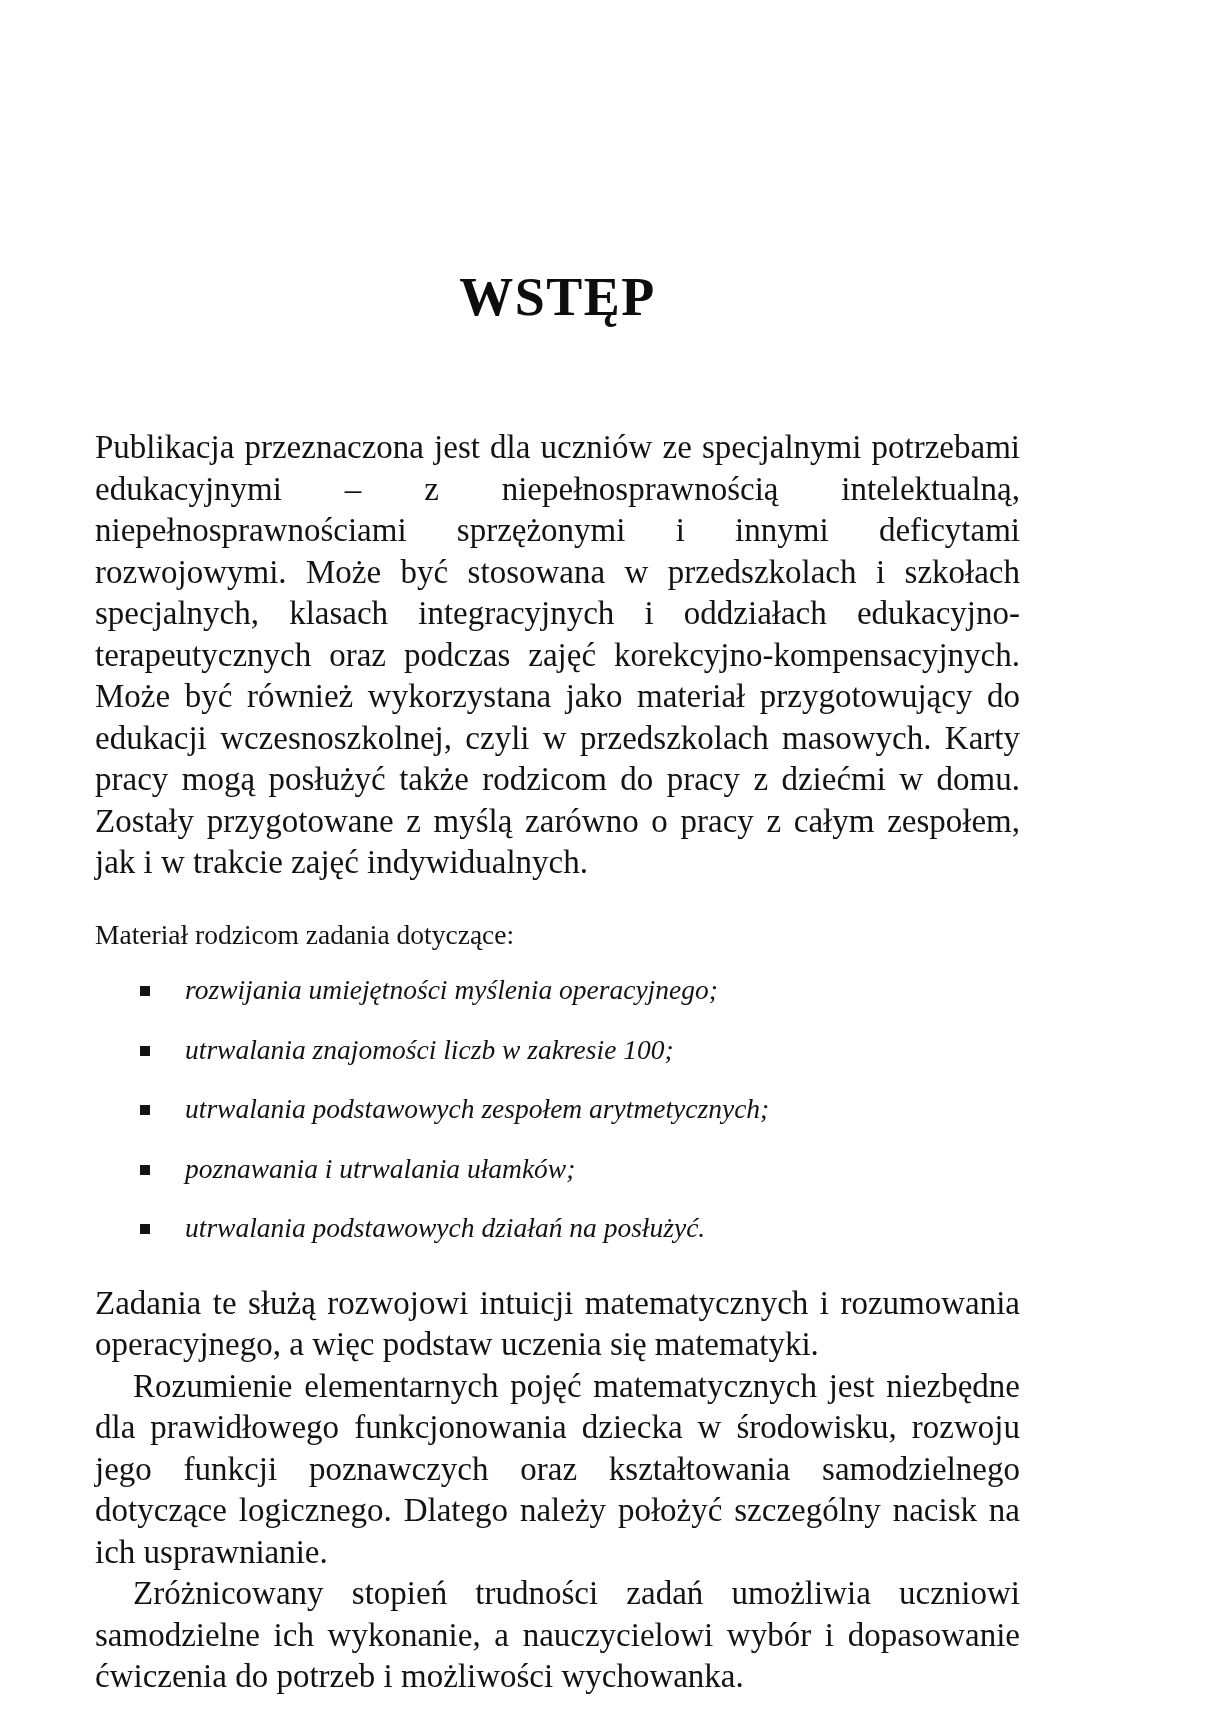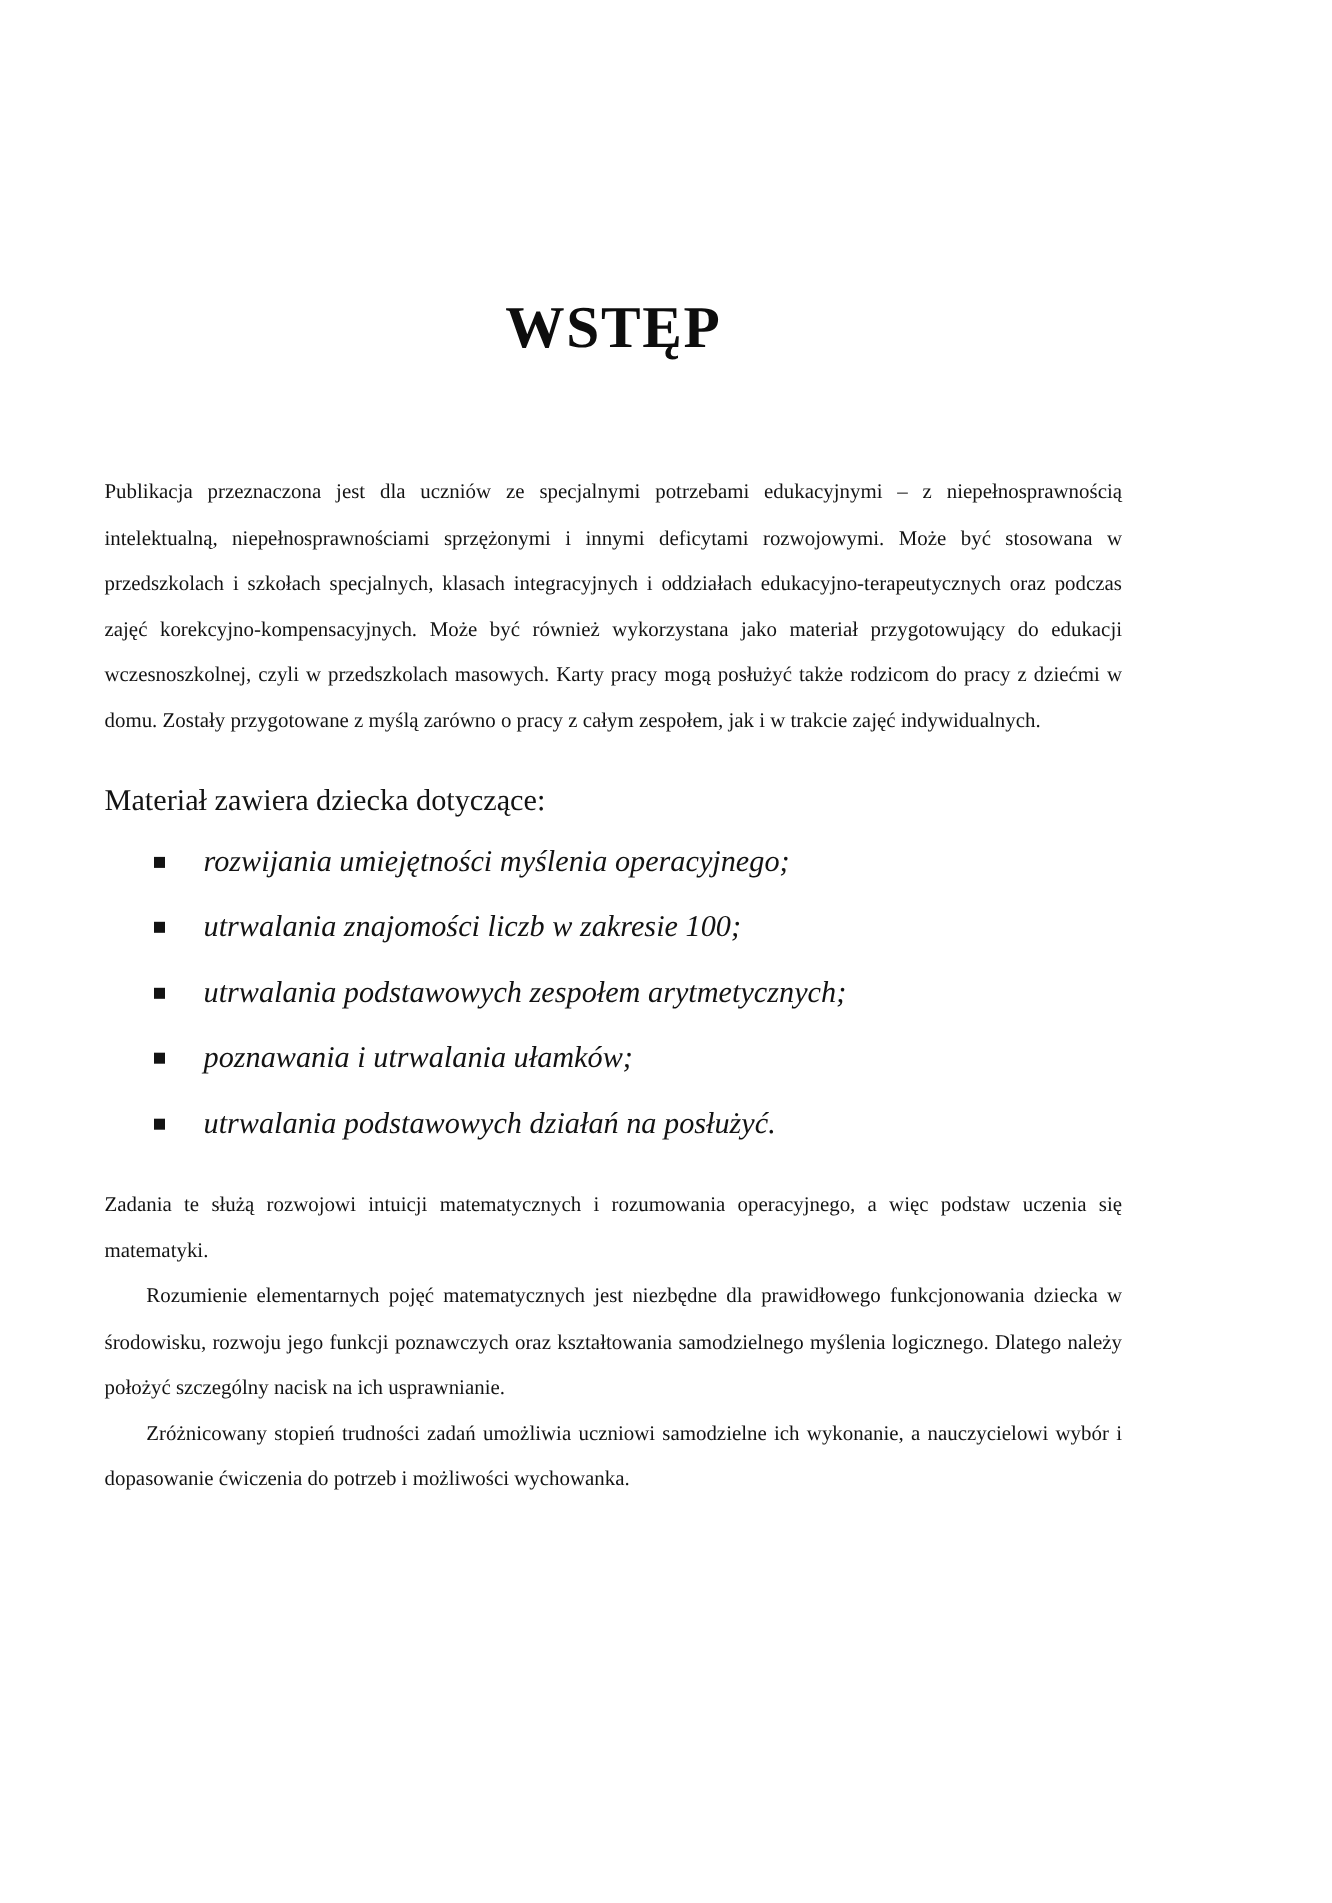--- a/index.html
+++ b/index.html
@@ -34,21 +34,21 @@
     line-height: 1.1;
     margin: 0;
     padding-top: 268px;
     color: #0d0d0d;
   }
   .body-block {
     padding-top: 100px;
   }
   p.para {
     margin: 0;
-    font-size: 19px;
+    font-size: 33px;
     line-height: 41.5px;
     text-align: justify;
     text-justify: inter-word;
     color: #131313;
     hyphens: manual;
   }
   p.para.indented {
     text-indent: 38px;
   }
   p.lead-in {
@@ -94,21 +94,21 @@
 <div class="page">
 
   <div class="content">
 
     <h1 class="page-title">WSTĘP</h1>
 
     <div class="body-block">
 
       <p class="para">Publikacja przeznaczona jest dla uczniów ze specjalnymi potrzebami edukacyjnymi – z niepełnosprawnością intelektualną, niepełnosprawnościami sprzężonymi i innymi deficytami rozwojowymi. Może być stosowana w przedszkolach i szkołach specjalnych, klasach integracyjnych i oddziałach edukacyjno-terapeutycznych oraz podczas zajęć korekcyjno-kompensacyjnych. Może być również wykorzystana jako materiał przygotowujący do edukacji wczesnoszkolnej, czyli w przedszkolach masowych. Karty pracy mogą posłużyć także rodzicom do pracy z dziećmi w domu. Zostały przygotowane z myślą zarówno o pracy z całym zespołem, jak i w trakcie zajęć indywidualnych.</p>
 
-      <p class="lead-in">Materiał zawiera dziecka dotyczące:</p>
+      <p class="lead-in">Materiał rodzicom zadania dotyczące:</p>
 
       <ul class="task-list">
         <li>
           <span class="sq-bullet"></span>
           <span>rozwijania umiejętności myślenia operacyjnego;</span>
         </li>
         <li>
           <span class="sq-bullet"></span>
           <span>utrwalania znajomości liczb w zakresie 100;</span>
         </li>
@@ -123,19 +123,19 @@
         <li>
           <span class="sq-bullet"></span>
           <span>utrwalania podstawowych działań na posłużyć.</span>
         </li>
       </ul>
 
       <div class="gap-after-list"></div>
 
       <p class="para">Zadania te służą rozwojowi intuicji matematycznych i rozumowania operacyjnego, a więc podstaw uczenia się matematyki.</p>
 
-      <p class="para indented">Rozumienie elementarnych pojęć matematycznych jest niezbędne dla prawidłowego funkcjonowania dziecka w środowisku, rozwoju jego funkcji poznawczych oraz kształtowania samodzielnego myślenia logicznego. Dlatego należy położyć szczególny nacisk na ich usprawnianie.</p>
+      <p class="para indented">Rozumienie elementarnych pojęć matematycznych jest niezbędne dla prawidłowego funkcjonowania dziecka w środowisku, rozwoju jego funkcji poznawczych oraz kształtowania samodzielnego dotyczące logicznego. Dlatego należy położyć szczególny nacisk na ich usprawnianie.</p>
 
       <p class="para indented">Zróżnicowany stopień trudności zadań umożliwia uczniowi samodzielne ich wykonanie, a nauczycielowi wybór i dopasowanie ćwiczenia do potrzeb i możliwości wychowanka.</p>
 
     </div>
   </div>
 </div>
 
 </body></html>

